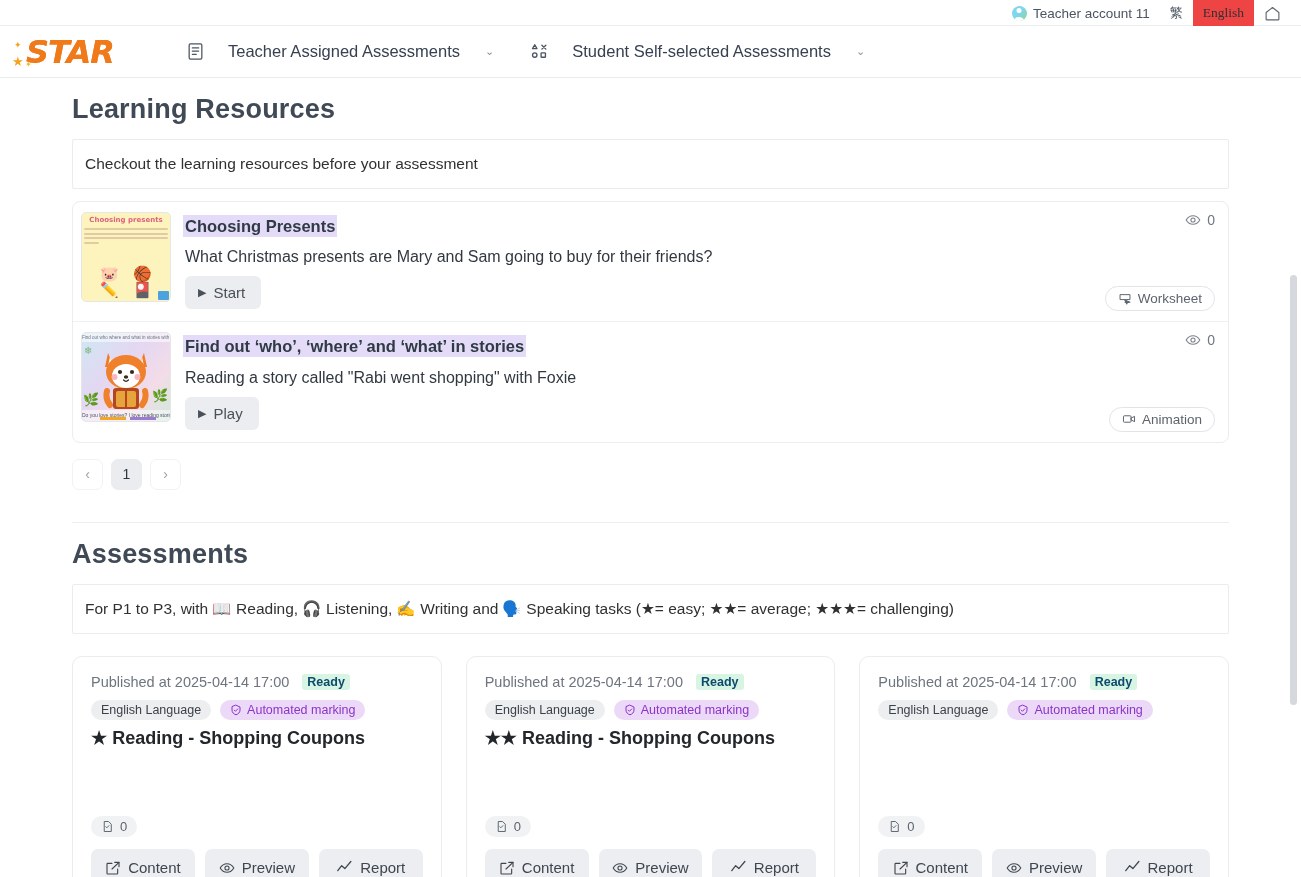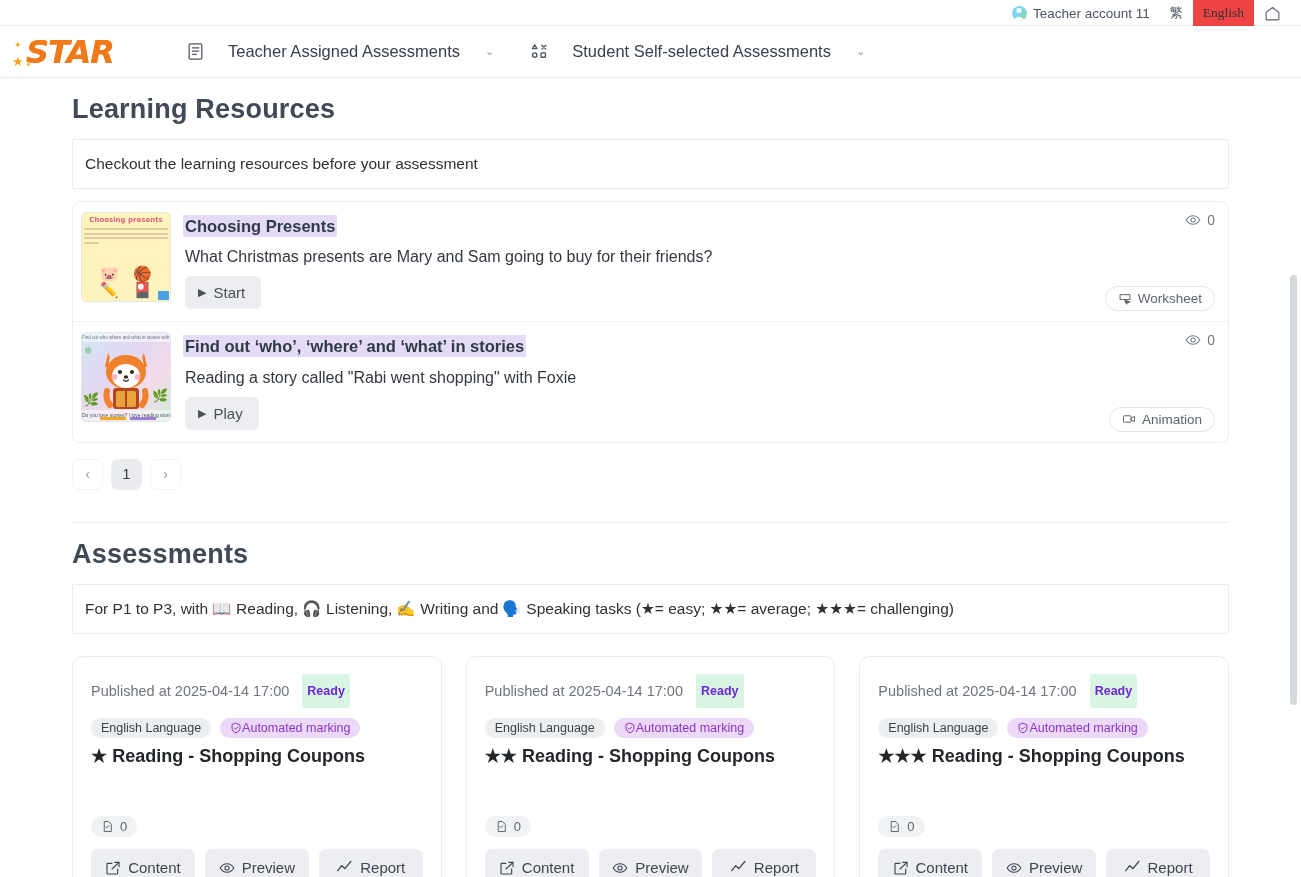--- a/index.html
+++ b/index.html
@@ -231,32 +231,32 @@
   }
   .card {
     border: 1px solid #ececee; border-radius: 10px;
     padding: 17px 18px 0 18px;
     background: #fff;
     height: 232px;
     display: flex; flex-direction: column;
   }
   .pub-line { font-size: 14.5px; color: #6e757e; display:flex; align-items:center; gap:13px; }
   .badge-ready {
-    background: #d8f5e3; color: #6d28d9;
-    border-radius: 3px; padding: 10px 5px;
+    background: #d8f5e3; color: #0c4a6e;
+    border-radius: 3px; padding: 1px 5px;
     font-size: 12.5px; font-weight: 700;
   }
   .tag-row { display: flex; gap: 9px; margin-top: 10px; align-items: center; }
   .tag {
     font-size: 12.5px; border-radius: 11px; padding: 3px 10px;
     background: #edeef0; color: #3b4149; white-space: nowrap;
   }
   .tag-auto {
     background: #ecd9f7; color: #8b34c9;
-    display: inline-flex; align-items: center; 
+    display: inline-flex; align-items: center; gap: 5px;
   }
   .card-title {
     font-size: 18px; font-weight: 700; color: #23262a;
     margin-top: 7px; line-height: 1.3;
   }
   .card-spacer { flex: 1; }
   .doc-count {
     display: inline-flex; align-items: center; gap: 6px;
     background: #f1f2f4; border-radius: 11px;
     padding: 3px 10px; font-size: 13px; color: #5d646d;
@@ -607,21 +607,20 @@
           <span class="tag tag-auto">
             <span>
               <svg width="12" height="12" viewBox="0 0 24 24" fill="none" stroke="#8b34c9" stroke-width="2" stroke-linecap="round" stroke-linejoin="round">
                 <path d="M12 2.5 20 6v6c0 5-3.5 8.2-8 9.5-4.5-1.3-8-4.5-8-9.5V6z"></path>
                 <path d="M8.5 12.2l2.4 2.4 4.6-4.8"></path>
               </svg>
             </span>
             <span>Automated marking</span>
           </span>
         </div>
-        <div class="card-title">★★★ Reading - Shopping Coupons</div>
         <div class="card-spacer"></div>
         <div class="doc-count">
           <span>
             <svg width="13" height="13" viewBox="0 0 24 24" fill="none" stroke="#5d646d" stroke-width="1.8" stroke-linejoin="round">
               <path d="M6 2.8h8l5 5v13.4H6z"></path>
               <path d="M8.8 12.4l2 2 3.8-4" stroke-linecap="round"></path>
             </svg>
           </span>
           <span>0</span>
         </div>

